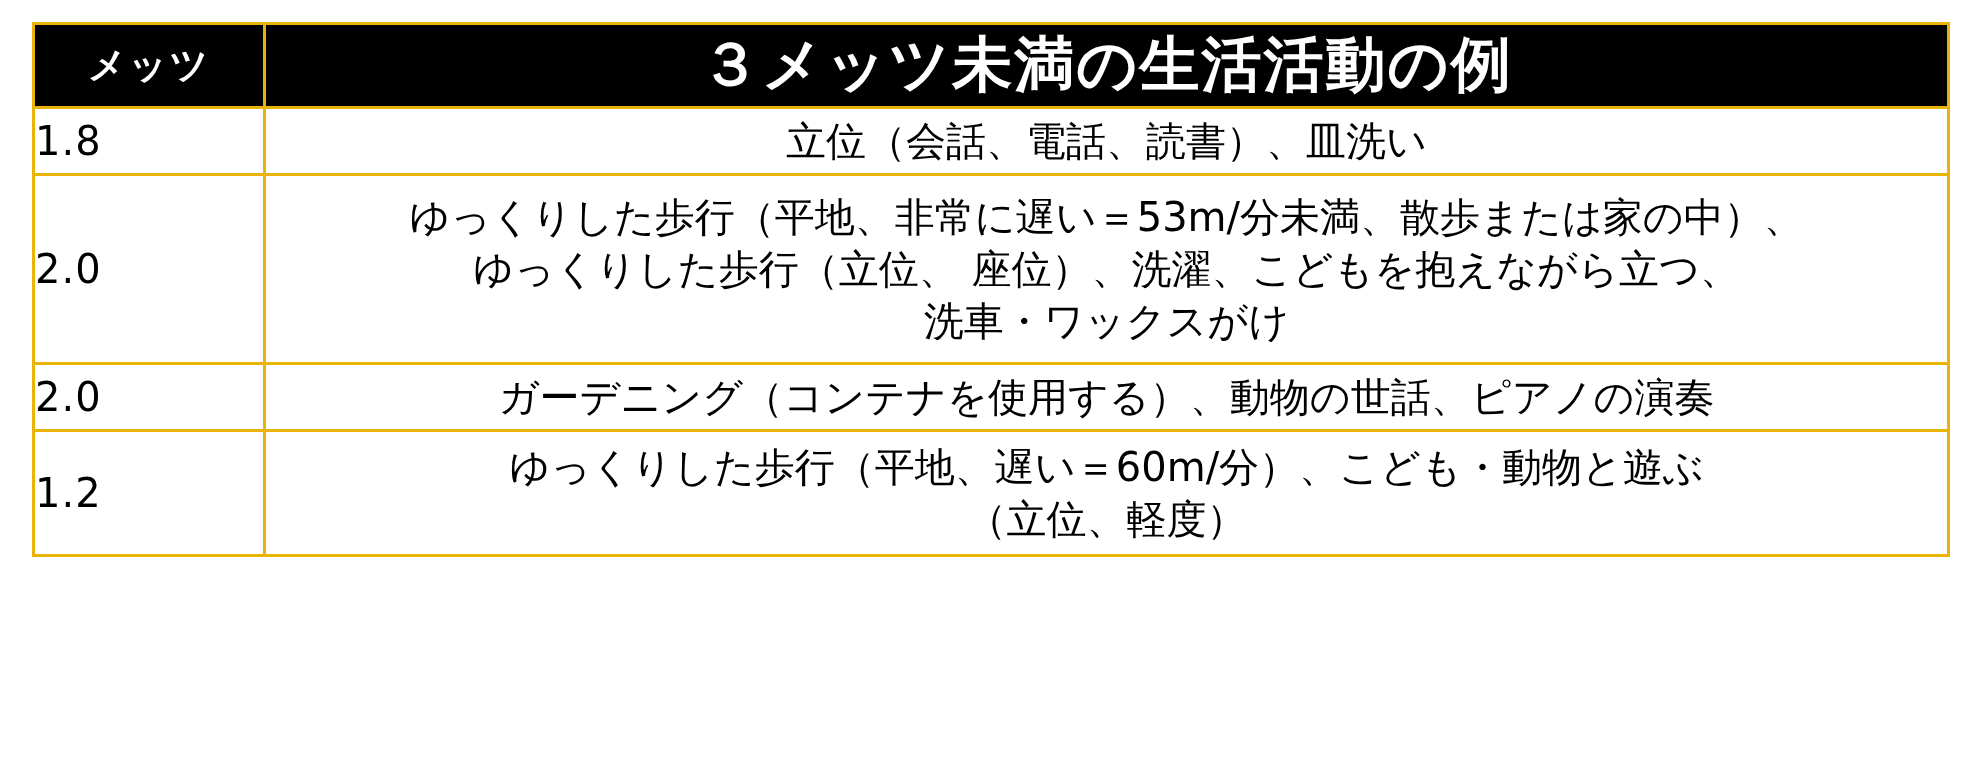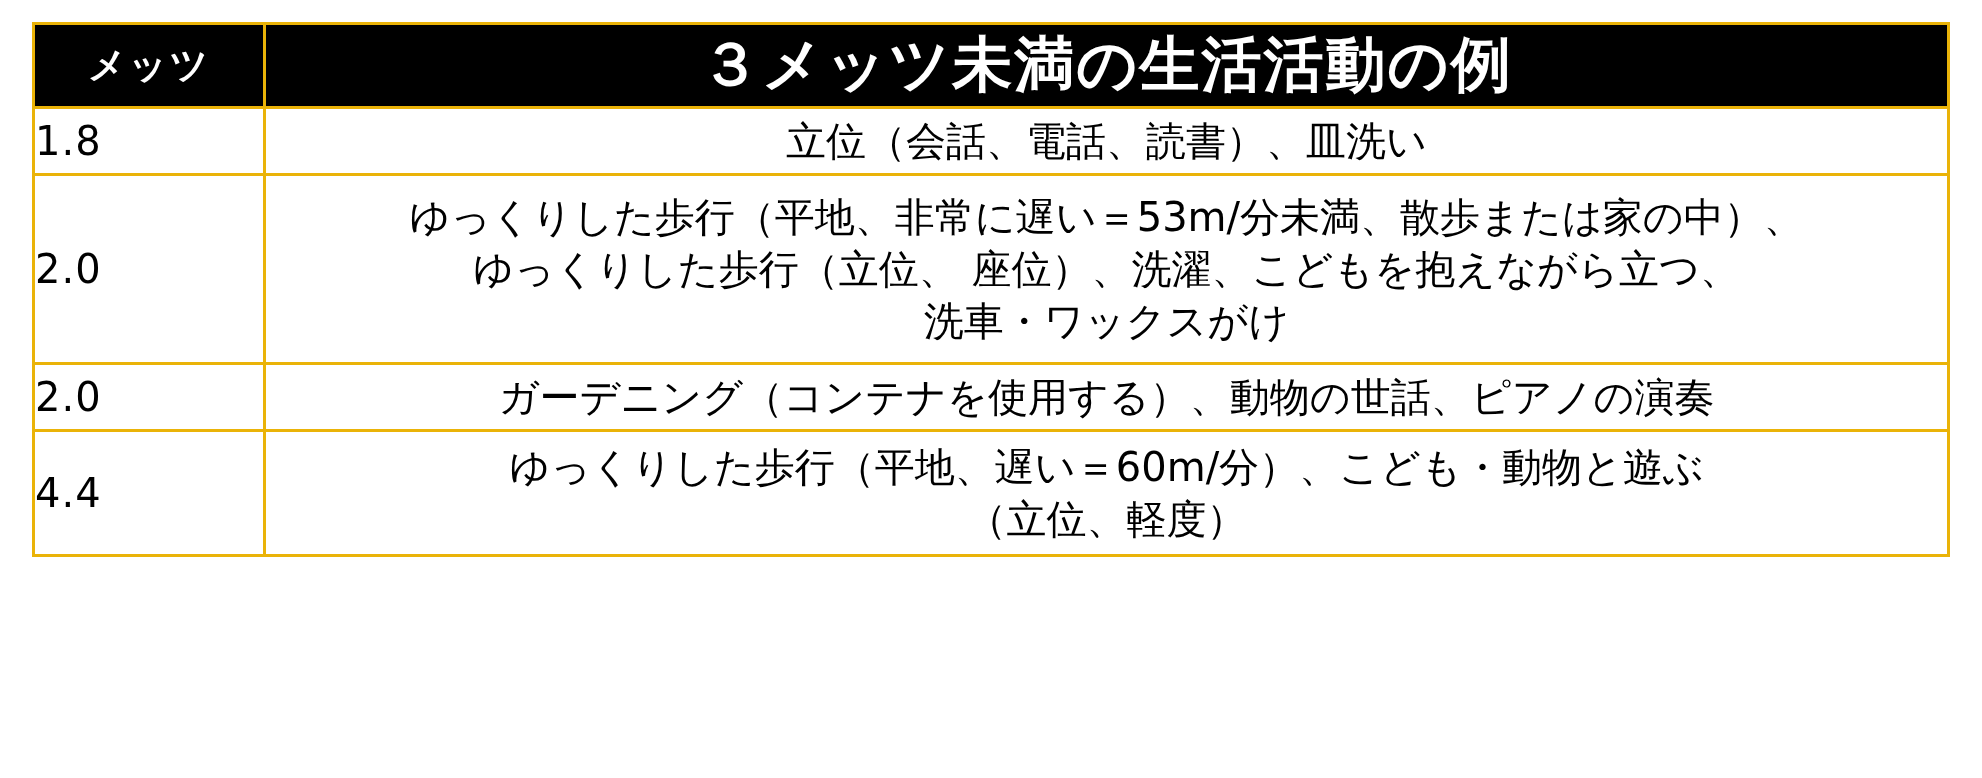--- a/index.html
+++ b/index.html
@@ -101,21 +101,21 @@
           <span class="line">洗車・ワックスがけ</span>
         </td>
       </tr>
       <tr class="r4">
         <td class="mets-val">2.0</td>
         <td class="desc">
           <span class="line">ガーデニング（コンテナを使用する）、動物の世話、ピアノの演奏</span>
         </td>
       </tr>
       <tr class="r6">
-        <td class="mets-val">4.4</td>
+        <td class="mets-val">1.2</td>
         <td class="desc">
           <span class="line">ゆっくりした歩行（平地、遅い＝60m/分）、こども・動物と遊ぶ</span>
           <span class="line">（立位、軽度）</span>
         </td>
       </tr>
     </tbody>
   </table>
 </div>
 
 </body></html>

